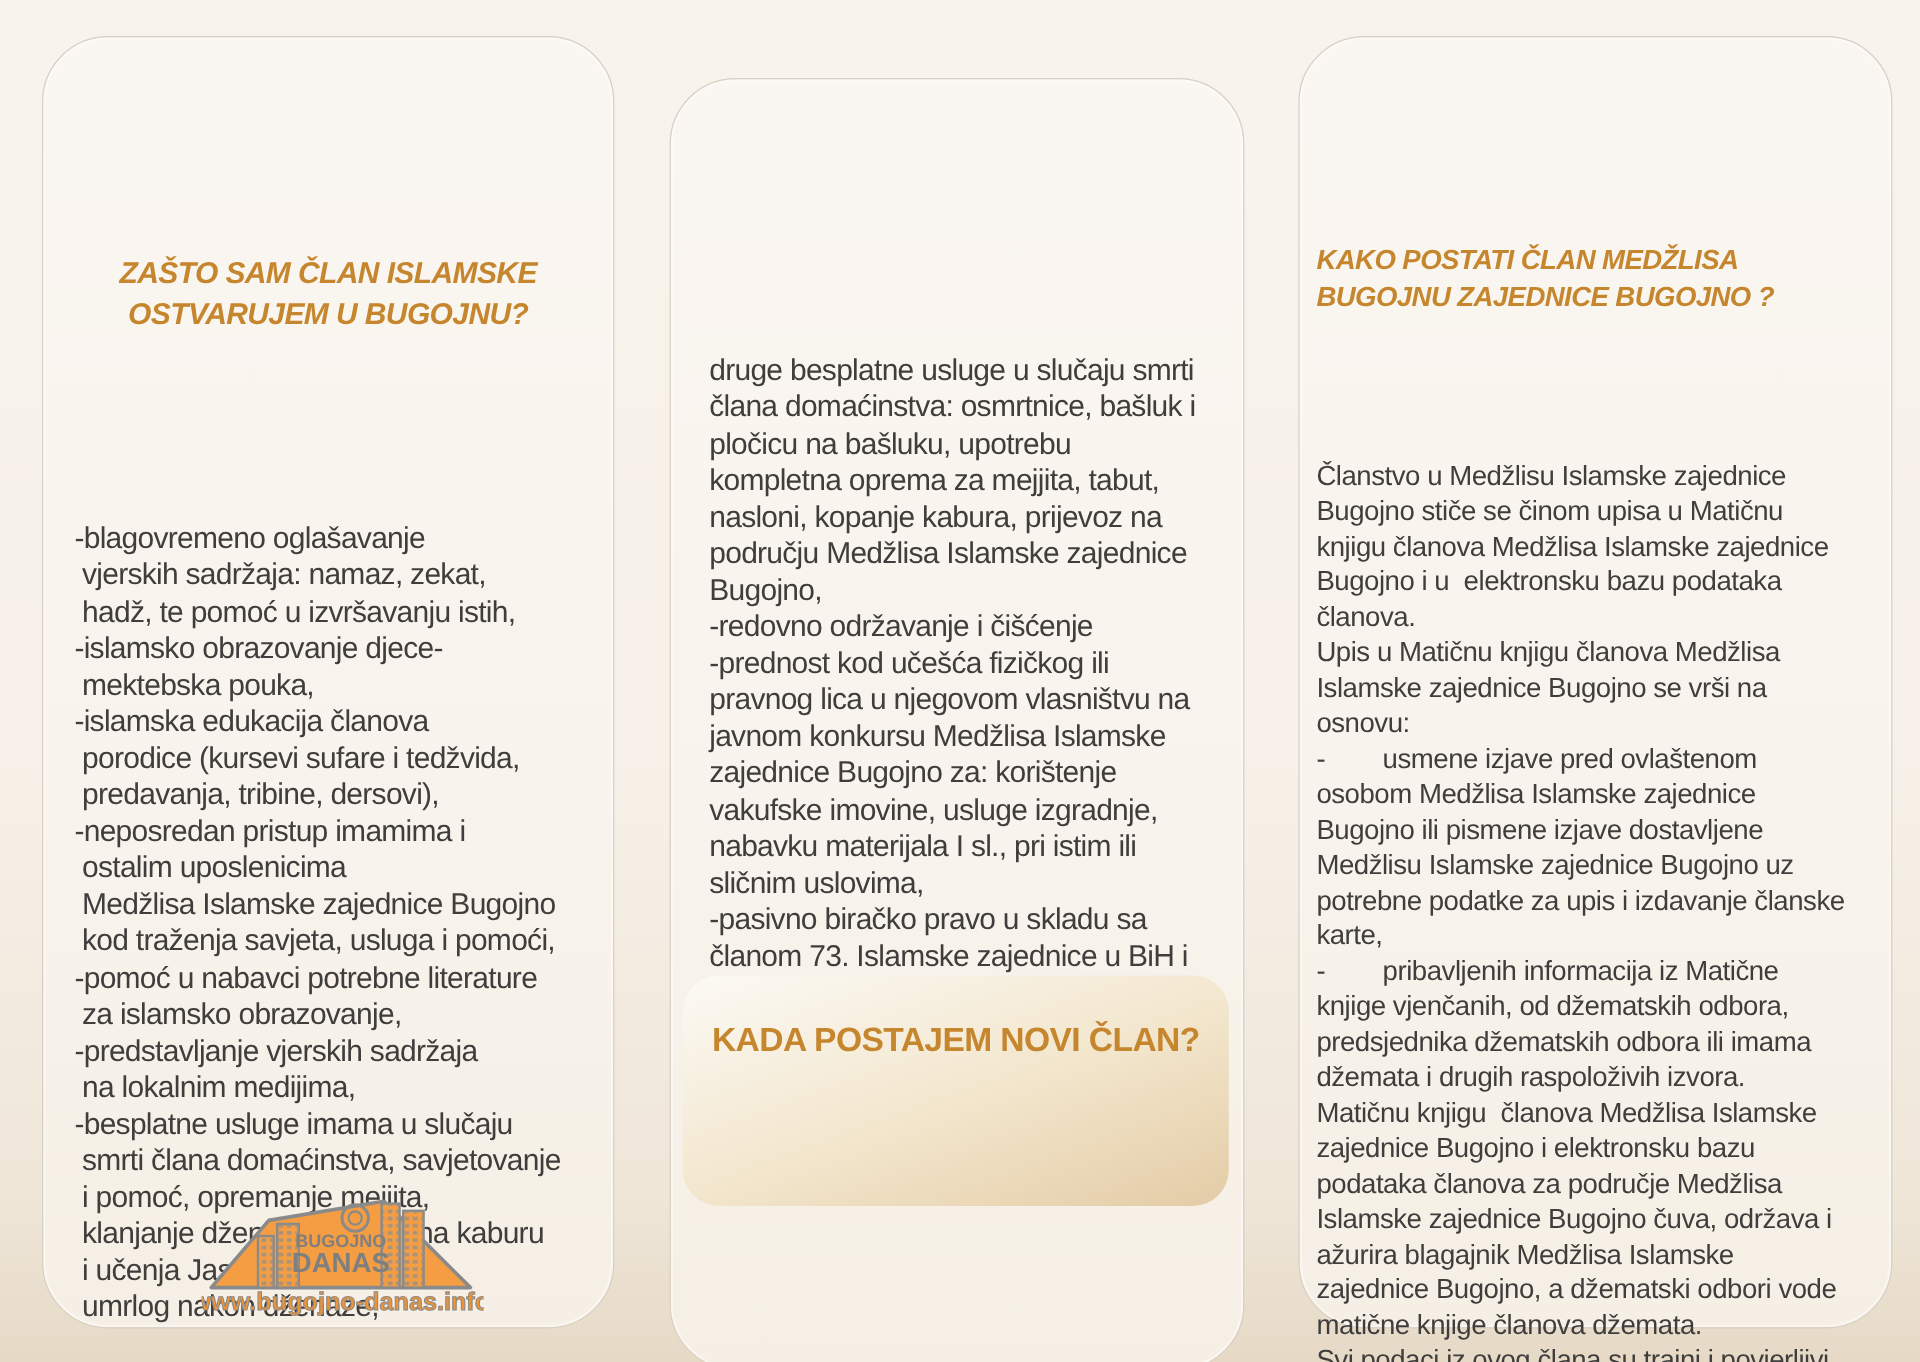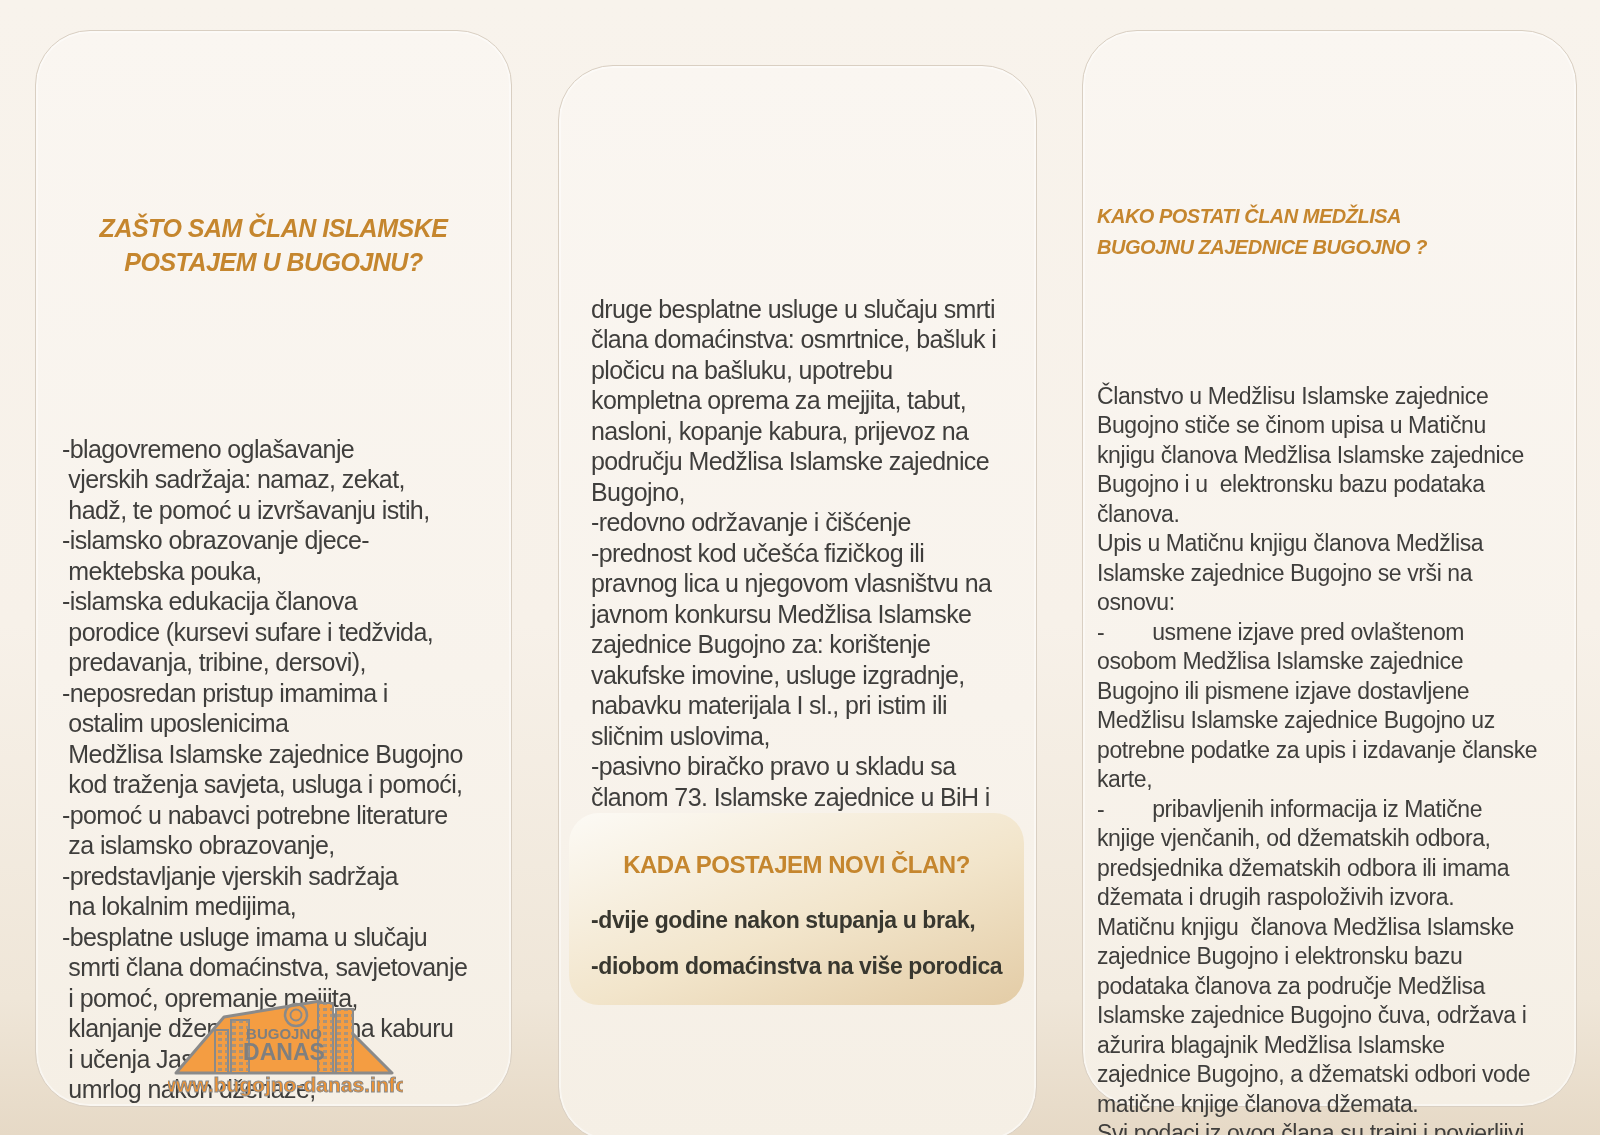--- a/index.html
+++ b/index.html
@@ -37,21 +37,21 @@
     font-style: italic;
   }
   .panel-1 .heading {
     margin-top: 78px;
     font-size: 25px;
     line-height: 34px;
     text-align: center;
   }
   .panel-3 .heading {
     margin-top: 77px;
-    font-size: 20px;
+    font-size: 23px;
     line-height: 31px;
     padding-left: 14px;
   }
 
   .body-text {
     color: #3f3e3c;
     white-space: pre-wrap;
   }
   .panel-1 .body-text {
     margin-top: 63px;
@@ -85,21 +85,21 @@
     top: 747px;
     height: 192px;
     border-radius: 30px;
     background: linear-gradient(160deg, #fcfaf5 0%, #f2e5cb 55%, #e3cca6 100%);
     box-sizing: border-box;
     padding-top: 38px;
   }
   .box-heading {
     text-align: center;
     font-weight: bold;
-    font-size: 24px;
+    font-size: 28px;
     color: #c5862e;
     letter-spacing: -0.5px;
     white-space: pre;
   }
   .box-items { margin-top: 26px; padding-left: 22px; }
   .box-item {
     font-weight: bold;
     font-size: 23px;
     line-height: 30px;
     color: #38372f;
@@ -118,21 +118,21 @@
   .logo svg { width: 100%; height: 100%; display: block; }
 </style>
 </head>
 <body>
 
 <div class="page">
 
   <section class="panel panel-1">
     <div class="heading">
       
-    <div class="hline">ZAŠTO SAM ČLAN ISLAMSKE</div><div class="hline">POSTAJEM U BUGOJNU?</div></div>
+    <div class="hline">ZAŠTO SAM ČLAN ISLAMSKE</div><div class="hline">OSTVARUJEM U BUGOJNU?</div></div>
     <div class="body-text">
       
     <div class="bline">-blagovremeno oglašavanje</div><div class="bline"> vjerskih sadržaja: namaz, zekat,</div><div class="bline"> hadž, te pomoć u izvršavanju istih,</div><div class="bline">-islamsko obrazovanje djece-</div><div class="bline"> mektebska pouka,</div><div class="bline">-islamska edukacija članova</div><div class="bline"> porodice (kursevi sufare i tedžvida,</div><div class="bline"> predavanja, tribine, dersovi),</div><div class="bline">-neposredan pristup imamima i</div><div class="bline"> ostalim uposlenicima</div><div class="bline"> Medžlisa Islamske zajednice Bugojno</div><div class="bline"> kod traženja savjeta, usluga i pomoći,</div><div class="bline">-pomoć u nabavci potrebne literature</div><div class="bline"> za islamsko obrazovanje,</div><div class="bline">-predstavljanje vjerskih sadržaja</div><div class="bline"> na lokalnim medijima,</div><div class="bline">-besplatne usluge imama u slučaju</div><div class="bline"> smrti člana domaćinstva, savjetovanje</div><div class="bline"> i pomoć, opremanje mejjita,</div><div class="bline"> klanjanje dženaze, učenje na kaburu</div><div class="bline"> i učenja Jasini-šerifa u kući</div><div class="bline"> umrlog nakon dženaze,</div></div>
     <div class="logo">
       <svg viewBox="0 0 235 110">
         <defs>
           <pattern id="win" width="7" height="6" patternUnits="userSpaceOnUse">
             <rect x="1" y="1" width="4" height="3" fill="#8f8f8f"></rect>
           </pattern>
         </defs>
@@ -164,25 +164,20 @@
       </svg>
     </div>
   </section>
 
   <section class="panel panel-2">
     <div class="body-text">
       
     <div class="bline">druge besplatne usluge u slučaju smrti</div><div class="bline">člana domaćinstva: osmrtnice, bašluk i</div><div class="bline">pločicu na bašluku, upotrebu</div><div class="bline">kompletna oprema za mejjita, tabut,</div><div class="bline">nasloni, kopanje kabura, prijevoz na</div><div class="bline">području Medžlisa Islamske zajednice</div><div class="bline">Bugojno,</div><div class="bline">-redovno održavanje i čišćenje</div><div class="bline">-prednost kod učešća fizičkog ili</div><div class="bline">pravnog lica u njegovom vlasništvu na</div><div class="bline">javnom konkursu Medžlisa Islamske</div><div class="bline">zajednice Bugojno za: korištenje</div><div class="bline">vakufske imovine, usluge izgradnje,</div><div class="bline">nabavku materijala I sl., pri istim ili</div><div class="bline">sličnim uslovima,</div><div class="bline">-pasivno biračko pravo u skladu sa</div><div class="bline">članom 73. Islamske zajednice u BiH i</div><div class="bline">aktivno biračko pravo u skladu sa</div><div class="bline">Izbornim pravilima Islamske zajednice</div><div class="bline">BiH.</div></div>
     <div class="member-box">
       <div class="box-heading">KADA POSTAJEM NOVI ČLAN?</div>
-      <div class="box-items">
-
-      <div class="box-item">-dvije godine nakon stupanja u brak,</div>
-          <div class="box-item">-diobom domaćinstva na više porodica</div>
-        </div>
     </div>
   </section>
 
   <section class="panel panel-3">
     <div class="heading">
       
     <div class="hline">KAKO POSTATI ČLAN MEDŽLISA</div><div class="hline">BUGOJNU ZAJEDNICE BUGOJNO ?</div></div>
     <div class="body-text">
       
     <div class="bline">Članstvo u Medžlisu Islamske zajednice</div><div class="bline">Bugojno stiče se činom upisa u Matičnu</div><div class="bline">knjigu članova Medžlisa Islamske zajednice</div><div class="bline">Bugojno i u  elektronsku bazu podataka</div><div class="bline">članova.</div><div class="bline">Upis u Matičnu knjigu članova Medžlisa</div><div class="bline">Islamske zajednice Bugojno se vrši na</div><div class="bline">osnovu:</div><div class="bline">-        usmene izjave pred ovlaštenom</div><div class="bline">osobom Medžlisa Islamske zajednice</div><div class="bline">Bugojno ili pismene izjave dostavljene</div><div class="bline">Medžlisu Islamske zajednice Bugojno uz</div><div class="bline">potrebne podatke za upis i izdavanje članske</div><div class="bline">karte,</div><div class="bline">-        pribavljenih informacija iz Matične</div><div class="bline">knjige vjenčanih, od džematskih odbora,</div><div class="bline">predsjednika džematskih odbora ili imama</div><div class="bline">džemata i drugih raspoloživih izvora.</div><div class="bline">Matičnu knjigu  članova Medžlisa Islamske</div><div class="bline">zajednice Bugojno i elektronsku bazu</div><div class="bline">podataka članova za područje Medžlisa</div><div class="bline">Islamske zajednice Bugojno čuva, održava i</div><div class="bline">ažurira blagajnik Medžlisa Islamske</div><div class="bline">zajednice Bugojno, a džematski odbori vode</div><div class="bline">matične knjige članova džemata.</div><div class="bline">Svi podaci iz ovog člana su trajni i povjerljivi.</div></div>

